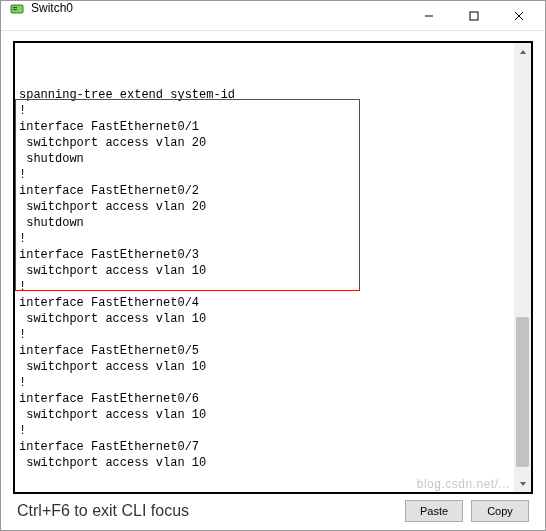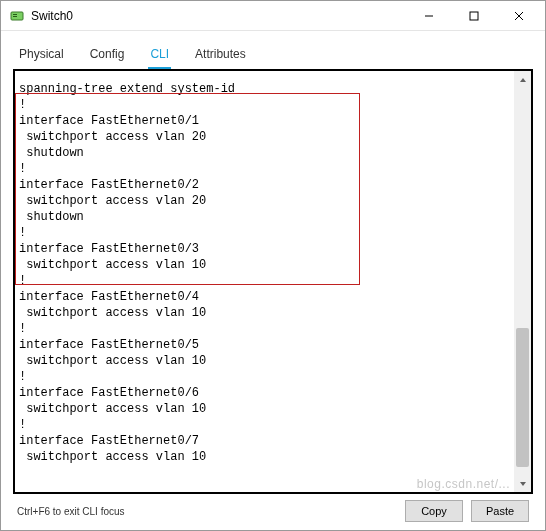--- a/index.html
+++ b/index.html
@@ -1,38 +1,38 @@
 <!DOCTYPE html>
 <html><head>
   <meta charset="utf-8">
   <style>
     * { margin: 0; padding: 0; box-sizing: border-box; }
     body { font-family: "Segoe UI", Tahoma, sans-serif; font-size: 12px; background: #f0f0f0; width: 546px; height: 531px; overflow: hidden; position: relative; }
     .window { background: #fff; width: 546px; height: 531px; display: flex; flex-direction: column; border: 1px solid #999; }
-    .titlebar { height: 30px; display: flex; align-items: center; padding: 0 4px 0 8px; background: #fff; border-bottom: 1px solid #e5e5e5; }
+    .titlebar { height: 30px; display: flex; padding: 0 4px 0 8px; background: #fff; border-bottom: 1px solid #e5e5e5; }
     .titlebar .icon { width: 16px; height: 16px; display: inline-flex; align-items: center; justify-content: center; margin-right: 6px; }
     .titlebar .title { flex: 1; font-size: 12px; color: #000; }
     .win-controls { display: flex; }
     .win-btn { width: 45px; height: 29px; display: flex; align-items: center; justify-content: center; font-size: 10px; color: #000; }
     .win-btn svg { stroke: #000; }
     .content { flex: 1; padding: 10px 12px 6px 12px; display: flex; flex-direction: column; overflow: hidden; }
     .tabs { display: flex; gap: 22px; padding: 2px 4px 0 4px; font-size: 12px; }
     .tab { padding: 4px 2px 6px 2px; color: #333; cursor: pointer; }
     .tab.active { color: #1a9fd8; border-bottom: 2px solid #1a9fd8; }
     .cli-heading { text-align: center; font-size: 12px; color: #000; margin: 14px 0 6px 0; }
     .terminal-wrap { flex: 1; border: 2px solid #000; position: relative; display: flex; overflow: hidden; }
-    .terminal { flex: 1; background: #fff; padding: 2px 4px; font-family: "Courier New", monospace; font-size: 12px; line-height: 16px; color: #000; white-space: pre; overflow: hidden; position: relative; }
+    .terminal { flex: 1; background: #fff; padding: 2px 4px; font-family: "Courier New", monospace; font-size: 12px; line-height: 16px; color: #000; white-space: pre; overflow: hidden; position: relative; margin-top: 34px; }
     .terminal .line { height: 16px; }
     .highlight-rect { position: absolute; border: 1px solid #c02020; pointer-events: none; }
     .scrollbar { width: 17px; background: #f0f0f0; display: flex; flex-direction: column; }
     .sb-btn { height: 17px; display: flex; align-items: center; justify-content: center; background: #f0f0f0; }
     .sb-track { flex: 1; background: #f0f0f0; position: relative; }
     .sb-thumb { position: absolute; left: 2px; right: 2px; background: #c2c2c2; border-radius: 2px; }
     .status-row { display: flex; align-items: center; padding: 6px 4px 2px 4px; gap: 8px; }
-    .status-text { flex: 1; font-size: 10px; color: #333; }
+    .status-text { flex: 1; font-size: 16px; color: #333; }
     .btn { min-width: 58px; height: 22px; border: 1px solid #adadad; background: #e1e1e1; font-size: 11px; display: inline-flex; align-items: center; justify-content: center; padding: 0 10px; cursor: pointer; }
     .watermark { position: absolute; bottom: 40px; right: 36px; color: #b8b8b8; font-size: 12px; letter-spacing: 0.5px; pointer-events: none; opacity: 0.8; text-align: center; }
   </style>
 </head>
 <body>
 
 <div class="window">
   <div class="titlebar">
     <span class="icon">
       <svg width="14" height="14" viewBox="0 0 14 14">
@@ -56,26 +56,20 @@
       <div class="win-btn">
           <svg width="10" height="10">
             <line x1="1" y1="1" x2="9" y2="9" stroke-width="1"></line>
             <line x1="9" y1="1" x2="1" y2="9" stroke-width="1"></line>
           </svg>
         </div>
     </div>
   </div>
 
   <div class="content">
-    <div class="tabs">
-      <div class="tab">Physical</div>
-      <div class="tab">Config</div>
-      <div class="tab active">CLI</div>
-      <div class="tab">Attributes</div>
-    </div>
 
 
     <div class="terminal-wrap">
       <div class="terminal" id="terminal"><div class="line" style="height: 8px; overflow: hidden;"></div><div class="line">spanning-tree extend system-id</div><div class="line">!</div><div class="line">interface FastEthernet0/1</div><div class="line"> switchport access vlan 20</div><div class="line"> shutdown</div><div class="line">!</div><div class="line">interface FastEthernet0/2</div><div class="line"> switchport access vlan 20</div><div class="line"> shutdown</div><div class="line">!</div><div class="line">interface FastEthernet0/3</div><div class="line"> switchport access vlan 10</div><div class="line">!</div><div class="line">interface FastEthernet0/4</div><div class="line"> switchport access vlan 10</div><div class="line">!</div><div class="line">interface FastEthernet0/5</div><div class="line"> switchport access vlan 10</div><div class="line">!</div><div class="line">interface FastEthernet0/6</div><div class="line"> switchport access vlan 10</div><div class="line">!</div><div class="line">interface FastEthernet0/7</div><div class="line"> switchport access vlan 10</div><div class="highlight-rect" style="top: 22px; left: 0px; width: 345px; height: 192px;"></div></div>
       <div class="scrollbar">
         <div class="sb-btn">
             <svg width="8" height="8">
               <polygon points="4,2 7,6 1,6" fill="#606060"></polygon>
             </svg>
           </div>
@@ -85,19 +79,19 @@
         <div class="sb-btn">
             <svg width="8" height="8">
               <polygon points="1,2 7,2 4,6" fill="#606060"></polygon>
             </svg>
           </div>
       </div>
     </div>
 
     <div class="status-row">
       <span class="status-text">Ctrl+F6 to exit CLI focus</span>
+      <span class="btn">Paste</span>
       <span class="btn">Copy</span>
-      <span class="btn">Paste</span>
     </div>
   </div>
 </div>
 
 <div class="watermark">blog.csdn.net/...</div>
 
 </body></html>

